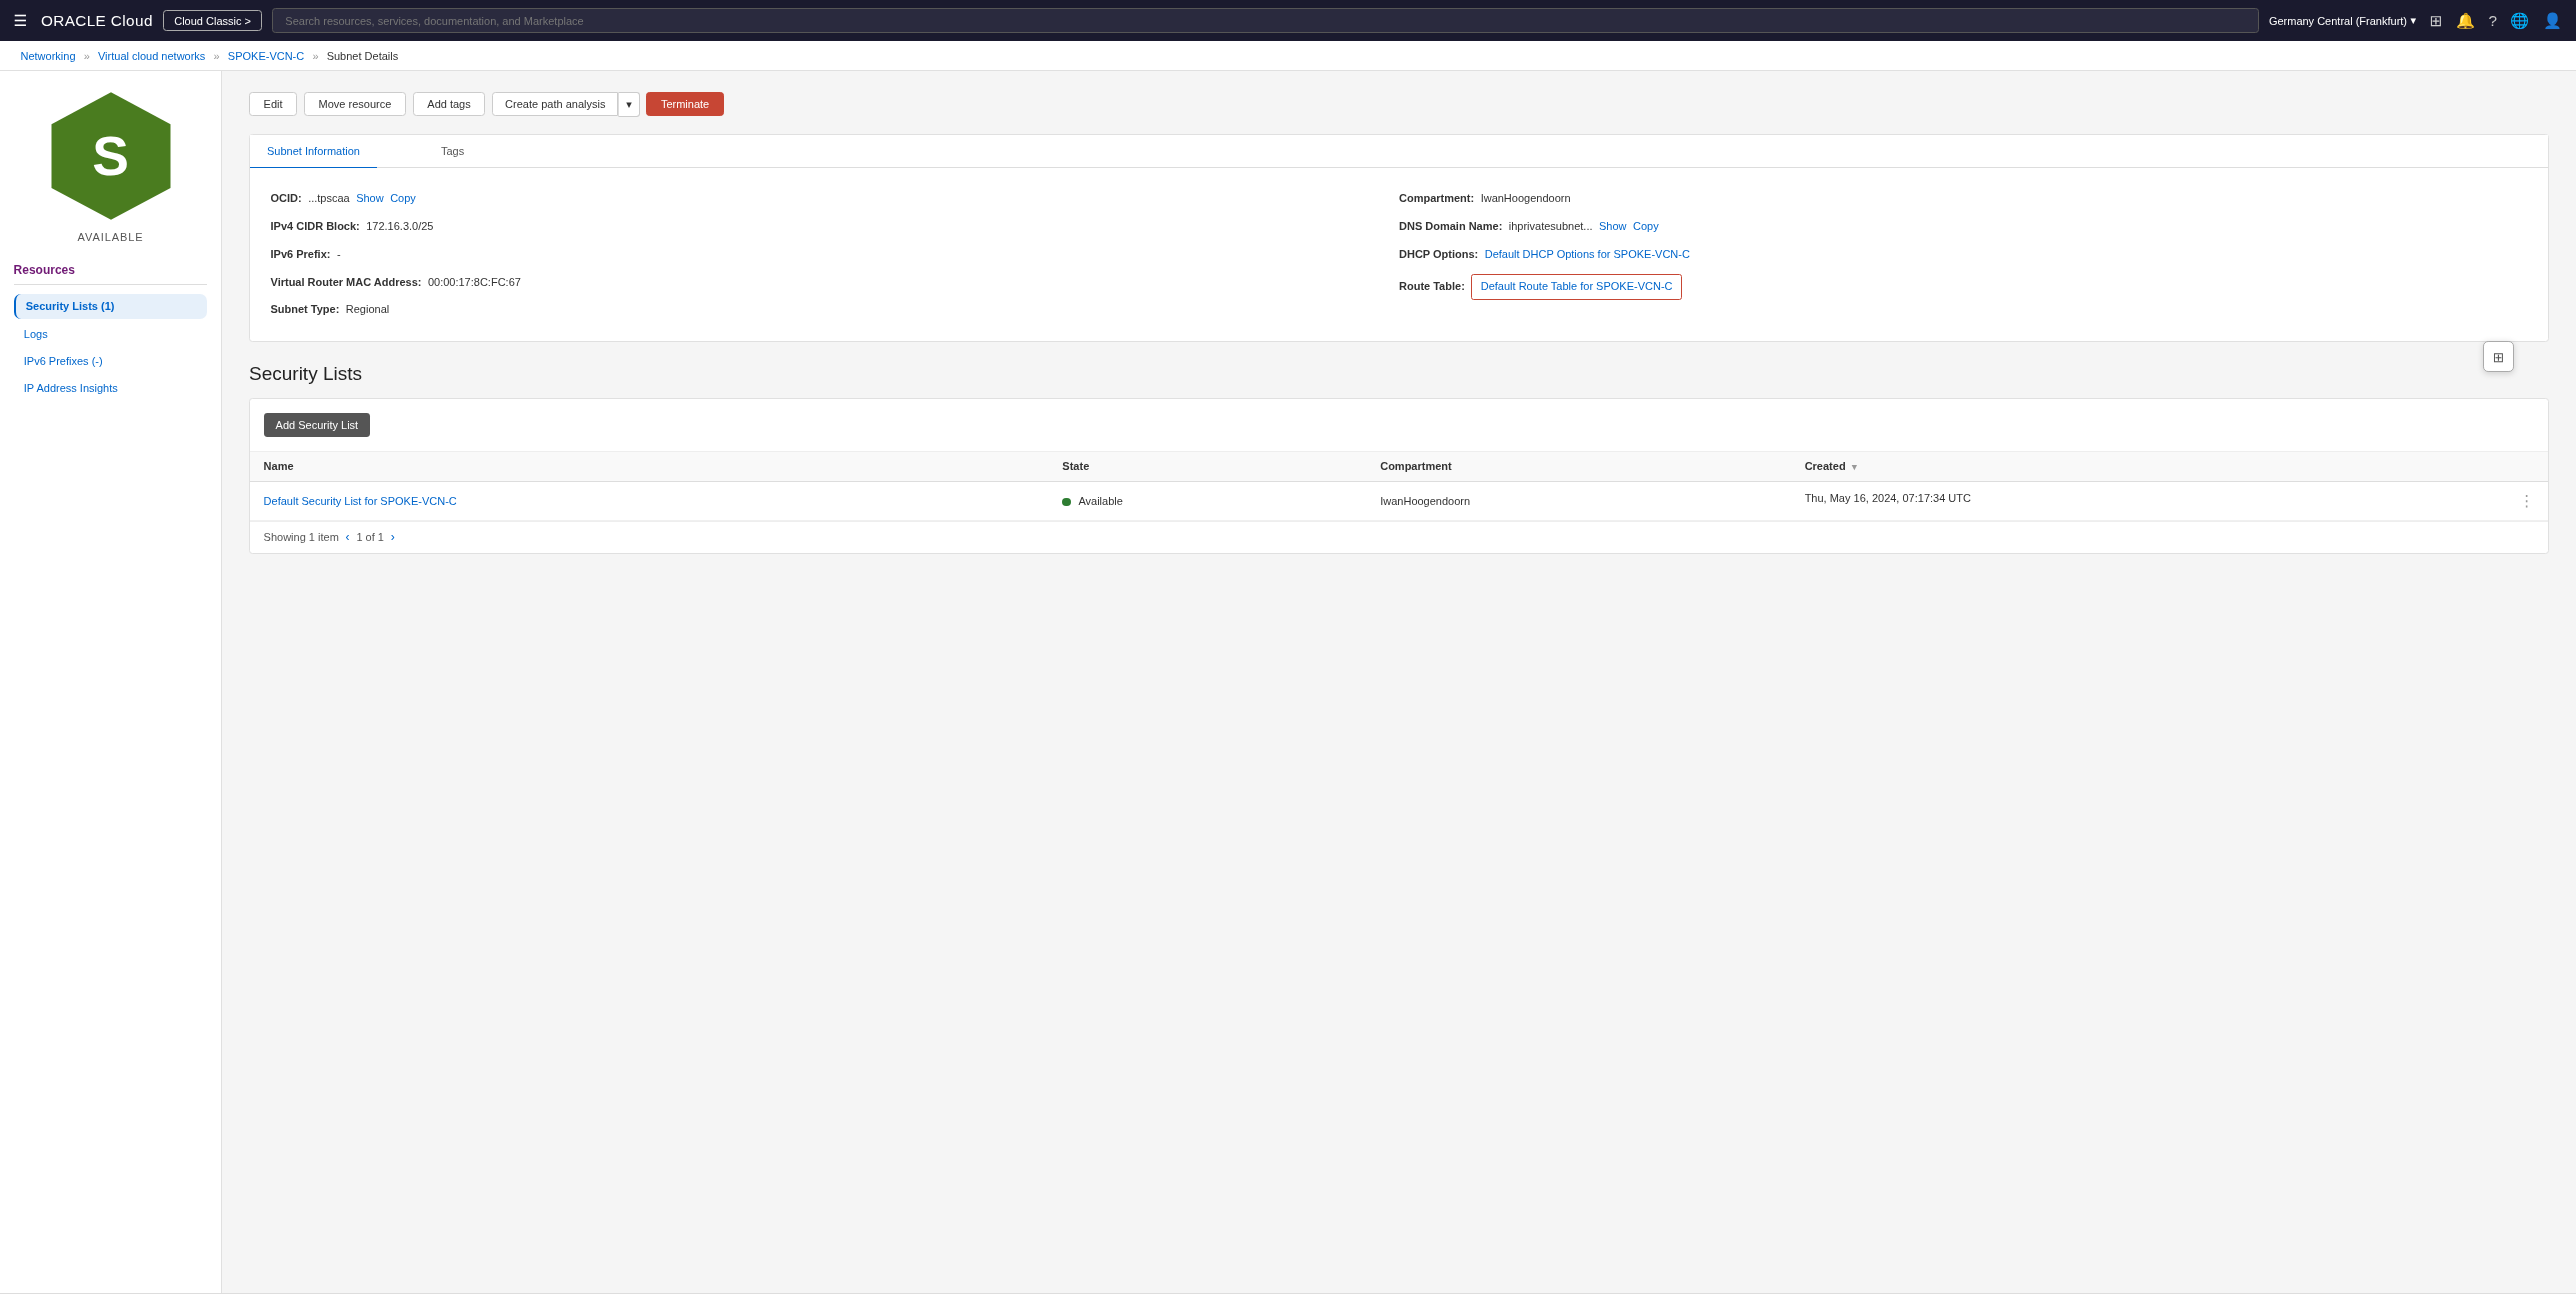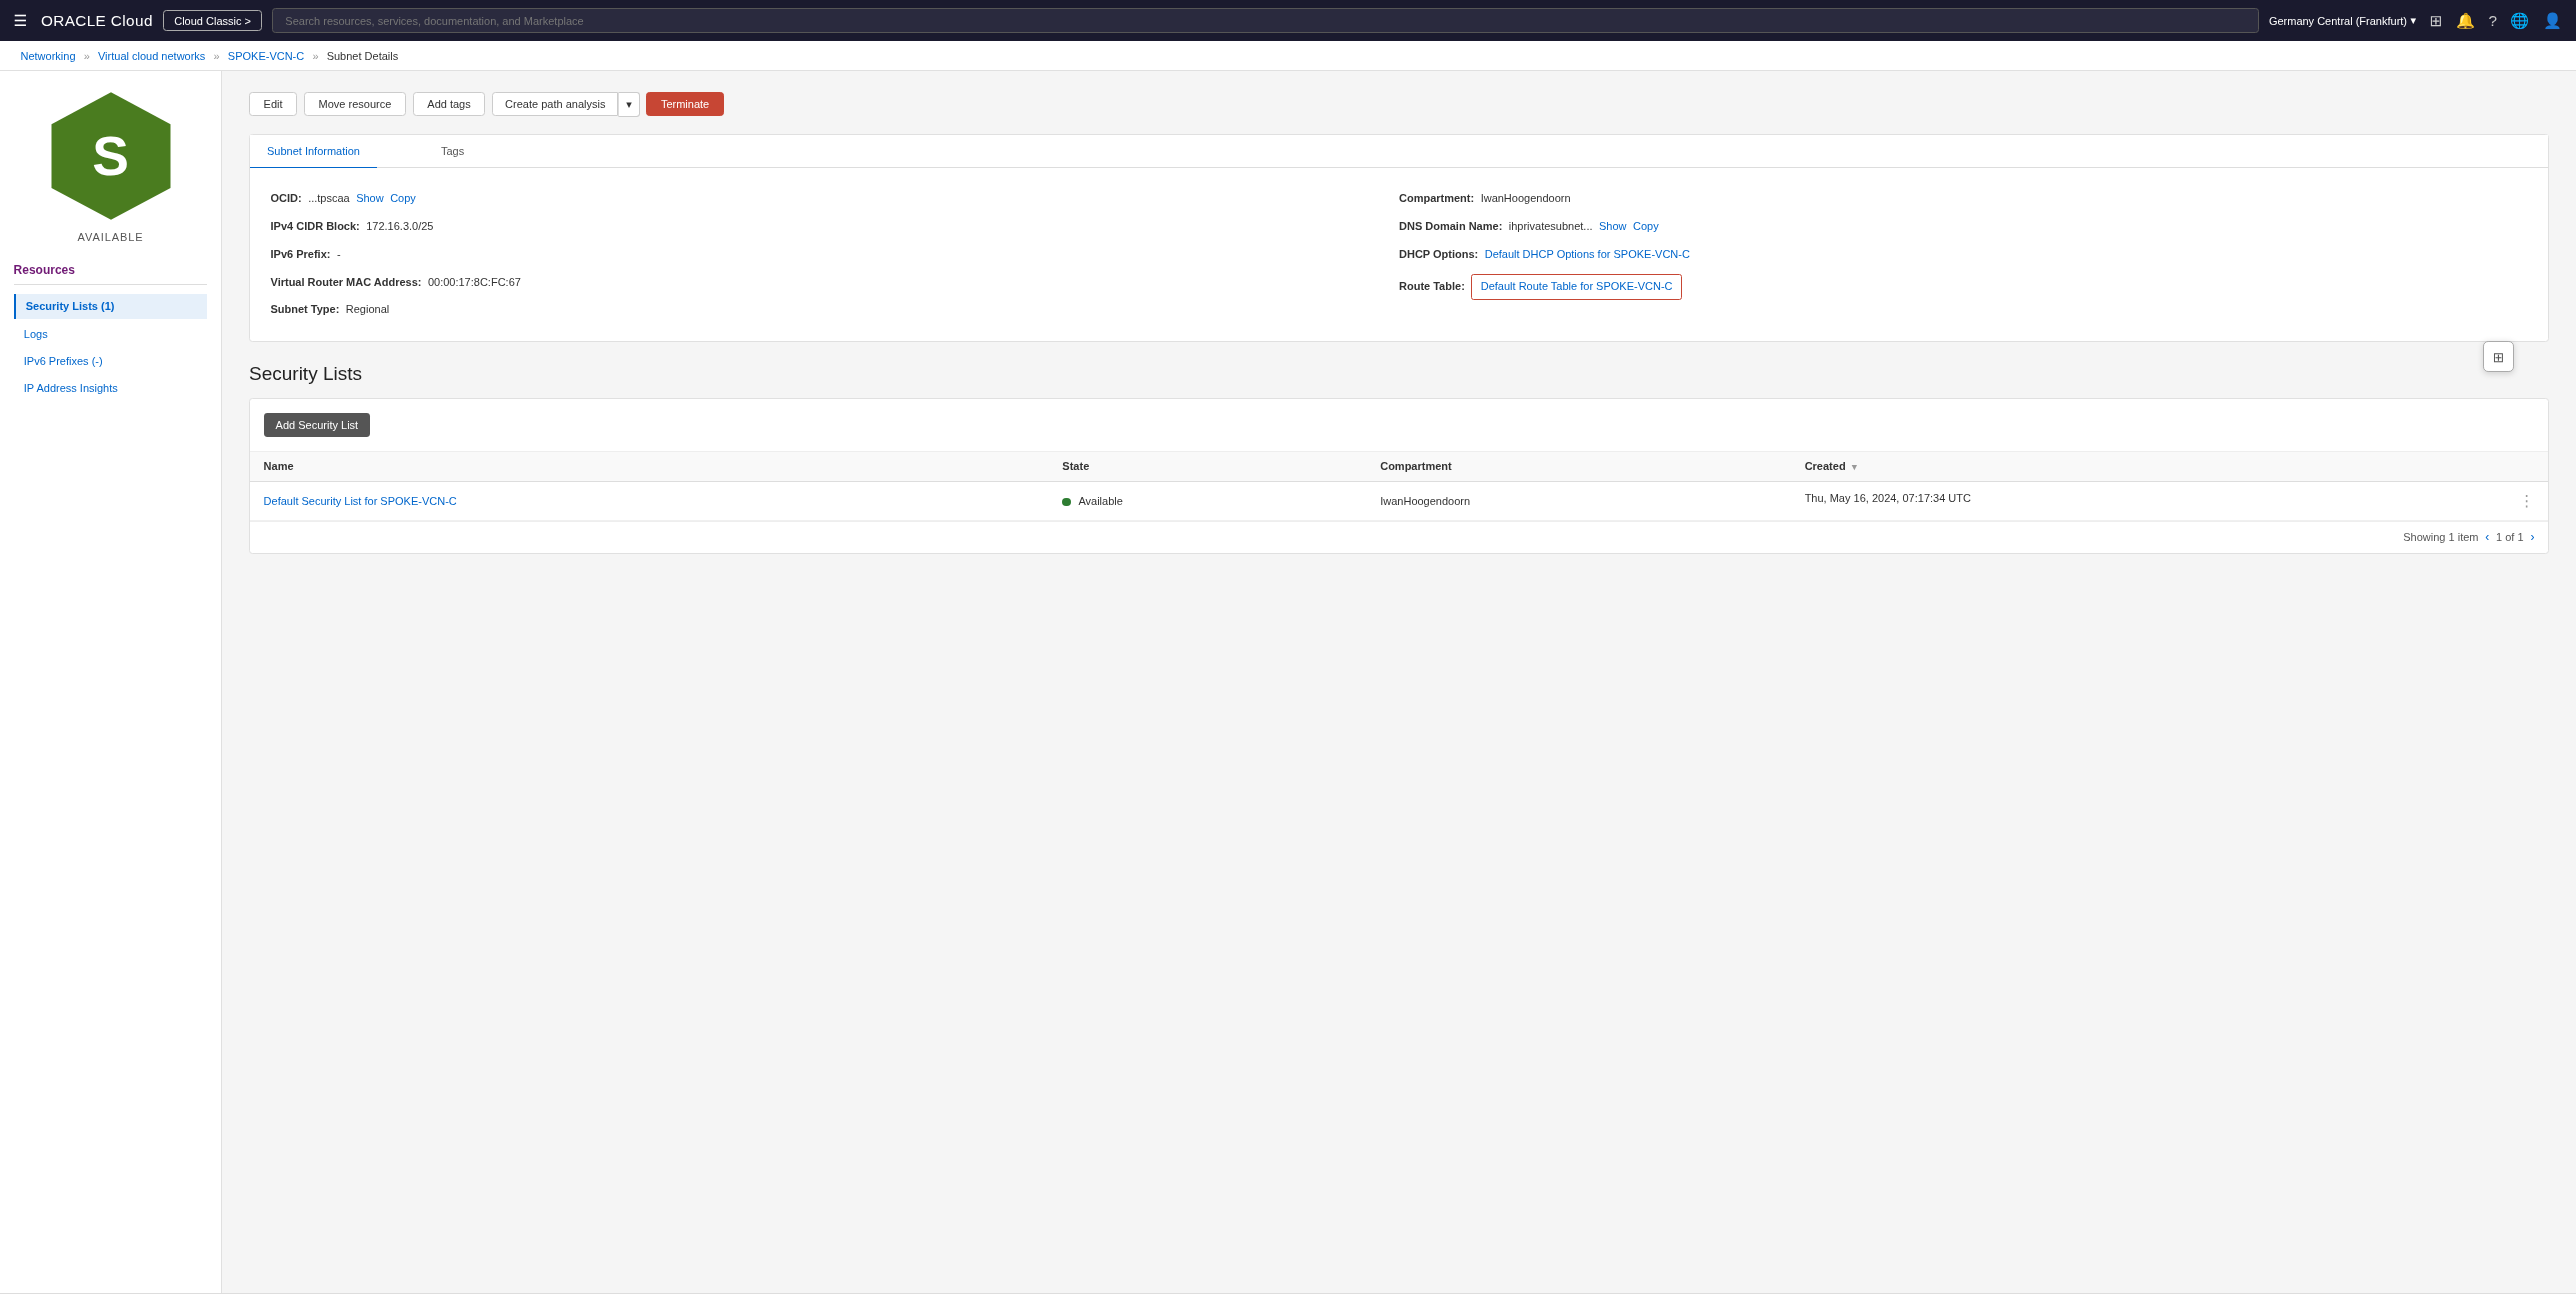--- a/index.html
+++ b/index.html
@@ -106,21 +106,21 @@
       font-weight: 600;
       color: #701a75;
       margin-bottom: 8.5px;
       padding-bottom: 6.8px;
       border-bottom: 0.9px solid #ddd;
     }
     .sidebar-item {
       padding: 6.8px 10.2px;
       font-size: 11px;
       cursor: pointer;
-      border-radius: 0;
+      border-radius: 7px;
       margin-bottom: 1.7px;
       color: #0066cc;
     }
     .sidebar-item.active {
       background: #e6f0fa;
       color: #0066cc;
       font-weight: 600;
       border-left: 2.6px solid #0066cc;
     }
 
@@ -313,21 +313,20 @@
 
     
     .showing-info {
       text-align: right;
       padding: 8.5px 13.6px;
       font-size: 11px;
       color: #555;
       border-top: 0.9px solid #eee;
       display: flex;
       align-items: center;
-      justify-content: flex-end;
       gap: 6.8px;
     }
     .page-nav { color: #0066cc; cursor: pointer; font-size: 12px; }
 
     
     .footer {
       background: #fff;
       border-top: 0.9px solid #ddd;
       padding: 6.8px 20.5px;
       font-size: 10.2px;

